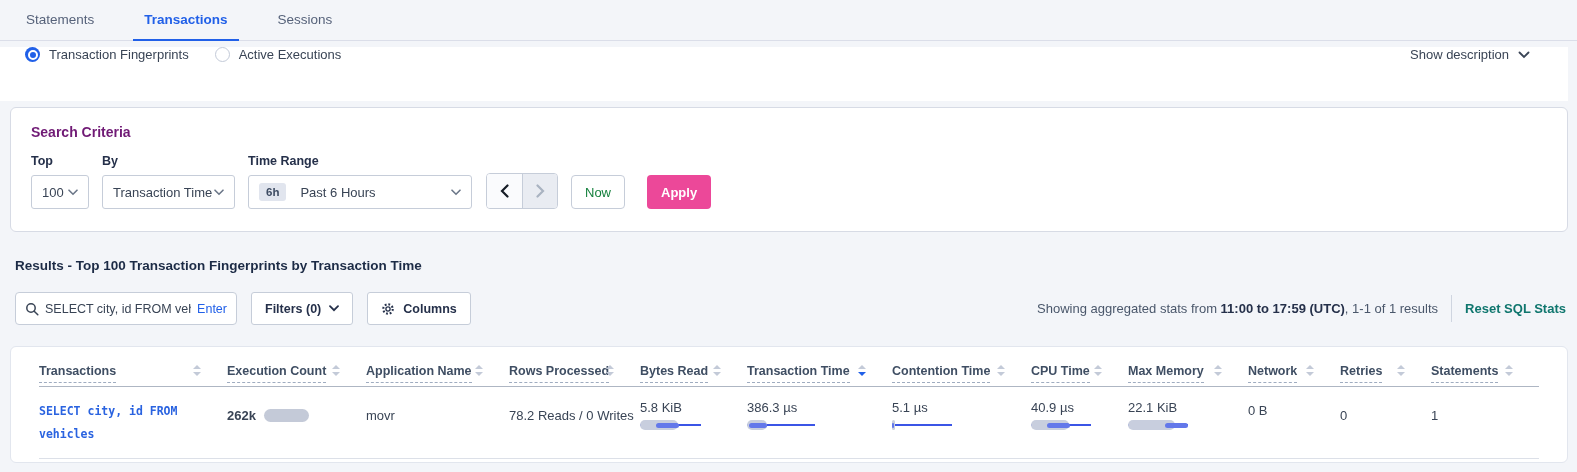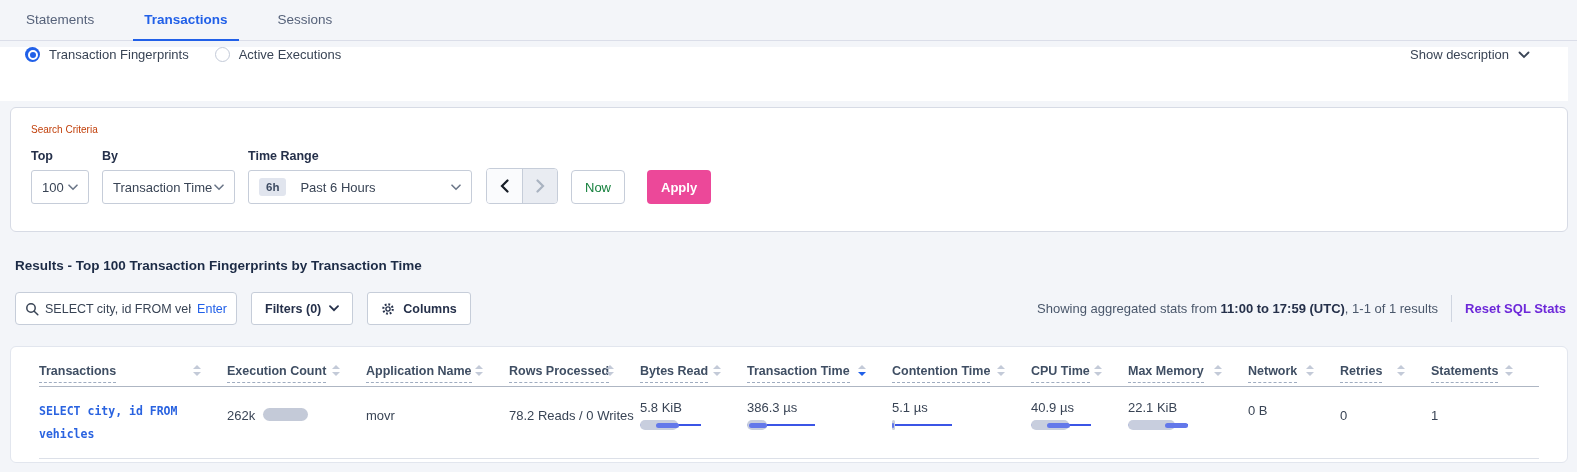--- a/index.html
+++ b/index.html
@@ -62,21 +62,21 @@
   
   .card {
     background:#fff;
     border:1px solid #d7dbe5;
     border-radius:6px;
     margin:6px 9px 0 10px;
   }
 
   
   .criteria { padding:16px 20px 20px 20px; height:125px; }
-  .criteria-title { font-size:10px; font-weight:normal; color:#c2410c; }
+  .criteria-title { font-size:14px; font-weight:bold; color:#701a75; }
   .criteria-controls { display:flex; align-items:flex-end; margin-top:14px; }
   .field { display:flex; flex-direction:column; }
   .field + .field { margin-left:13px; }
   .field-label { font-size:12.5px; font-weight:bold; color:#25304a; margin-bottom:7px; }
   .select {
     height:34px; border:1px solid #c6cdd9; border-radius:3px;
     display:flex; align-items:center; padding:0 10px;
     font-size:13px; color:#394455; cursor:pointer; background:#fff;
   }
   .select .chev { margin-left:auto; color:#6b7688; display:flex; }
@@ -129,21 +129,21 @@
   .btn-filters, .btn-columns {
     margin-left:14px; height:33px; background:#fff;
     border:1px solid #c6cdd9; border-radius:3px;
     display:flex; align-items:center; gap:8px; padding:0 13px;
     font-size:12.5px; font-weight:bold; color:#25304a; cursor:pointer;
   }
   .stats-area { margin-left:auto; display:flex; align-items:center; }
   .stats-text { font-size:13px; color:#4a576b; }
   .stats-text b { color:#25304a; }
   .v-divider { width:1px; height:27px; background:#cfd5e0; margin:0 13px; }
-  .reset-link { font-size:13px; color:#6d28d9; font-weight:bold; cursor:pointer; margin-right:2px; }
+  .reset-link { font-size:13px; color:#0f766e; font-weight:bold; cursor:pointer; margin-right:2px; }
 
   
   .table-card { margin-top:21px; height:117px; padding:0 28px; border-color:#e2e6ee; }
   table { width:100%; table-layout:fixed; border-collapse:collapse; }
   th {
     text-align:left; vertical-align:top;
     padding:16px 0 8px 0;
     border-bottom:1px solid #aeb6c3;
     position:relative;
   }
@@ -156,21 +156,21 @@
   .tri-dn { width:0; height:0; border-left:4px solid transparent; border-right:4px solid transparent; border-top:4.5px solid #c3cad8; }
   .sort.sorted-desc .tri-dn { border-top-color:#2160e8; }
 
   td { vertical-align:top; border-bottom:1px solid #dce0e8; padding-top:13px; padding-bottom:12px; height:57px; }
   td.mid { padding-top:21px; }
   .sql {
     font-family:"DejaVu Sans Mono", "Liberation Mono", monospace;
     font-size:11.5px; font-weight:bold; color:#2a63e0;
     line-height:23px; max-width:152px; cursor:pointer;
   }
-  .exec-cell { display:flex; align-items:flex-start; gap:8px; }
+  .exec-cell { display:flex; align-items:center; gap:8px;font-weight:bold; }
   .exec-bar { height:13px; border-radius:7px; background:#c4cad8; }
   .val { font-size:13px; color:#394455; }
   .barchart { position:relative; height:10px; width:72px; margin-top:5px; }
   .bar-line { position:absolute; top:4px; height:2px; background:#3b55e6; z-index:1; }
   .bar-band { position:absolute; top:0; height:10px; border-radius:5px; background:#c8cede; z-index:2; }
   .bar-seg  { position:absolute; top:2.5px; height:5px; border-radius:2.5px; background:#6378ea; z-index:3; }
 </style>
 </head>
 <body>
 

